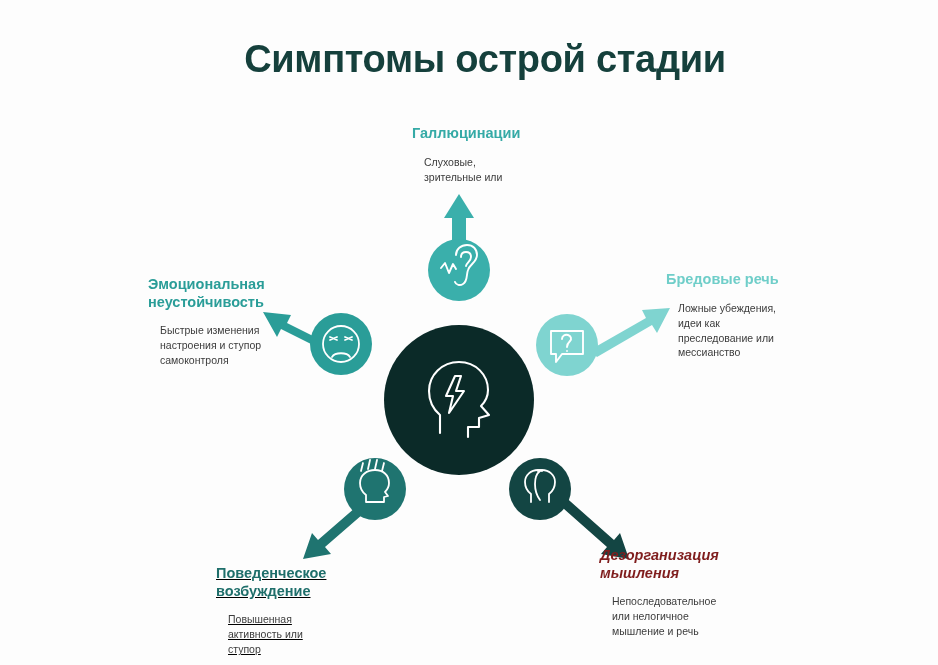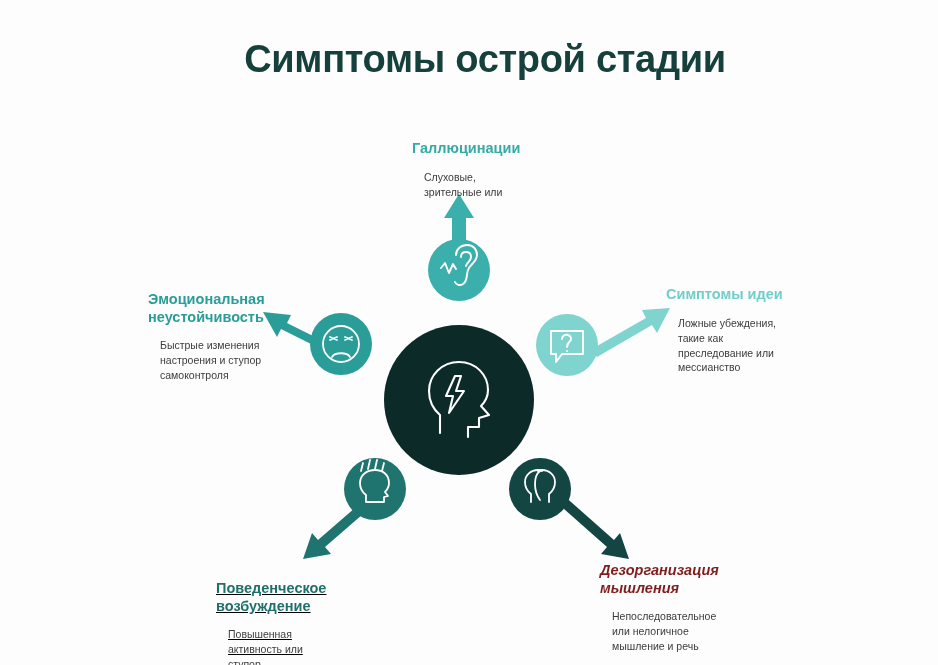--- a/index.html
+++ b/index.html
@@ -37,21 +37,21 @@
     width: 938px;
     height: 665px;
   }
   .node-text {
     position: absolute;
   }
   .node-heading {
     font-size: 14.5px;
     font-weight: bold;
     line-height: 1.22;
-    margin: 16px 0 5px 0;
+    margin: 1px 0 5px 0;
   }
   .node-desc {
     font-size: 10.5px;
     line-height: 1.42;
     color: #3c3c3c;
     margin: 12px;
   }
   .t-top   { left: 412px; top: 124px; width: 180px; }
   .t-left  { left: 148px; top: 275px; width: 132px; }
   .t-right { left: 666px; top: 270px; width: 160px; }
@@ -166,24 +166,24 @@
       <div>неустойчивость</div>
     </div>
     <div class="node-desc">
       <div>Быстрые изменения</div>
       <div>настроения и ступор</div>
       <div>самоконтроля</div>
     </div>
   </div>
 
   <div class="node-text t-right">
-    <div class="node-heading" style="color:#6fcec9;">Симптомы идеи</div>
+    <div class="node-heading" style="color:#6fcec9;">Бредовые речь</div>
     <div class="node-desc">
       <div>Ложные убеждения,</div>
-      <div>такие как</div>
+      <div>идеи как</div>
       <div>преследование или</div>
       <div>мессианство</div>
     </div>
   </div>
 
   <div class="node-text t-bl">
     <div class="node-heading" style="color:#1f6f6b;">
       <div>Поведенческое</div>
       <div>возбуждение</div>
     </div>

